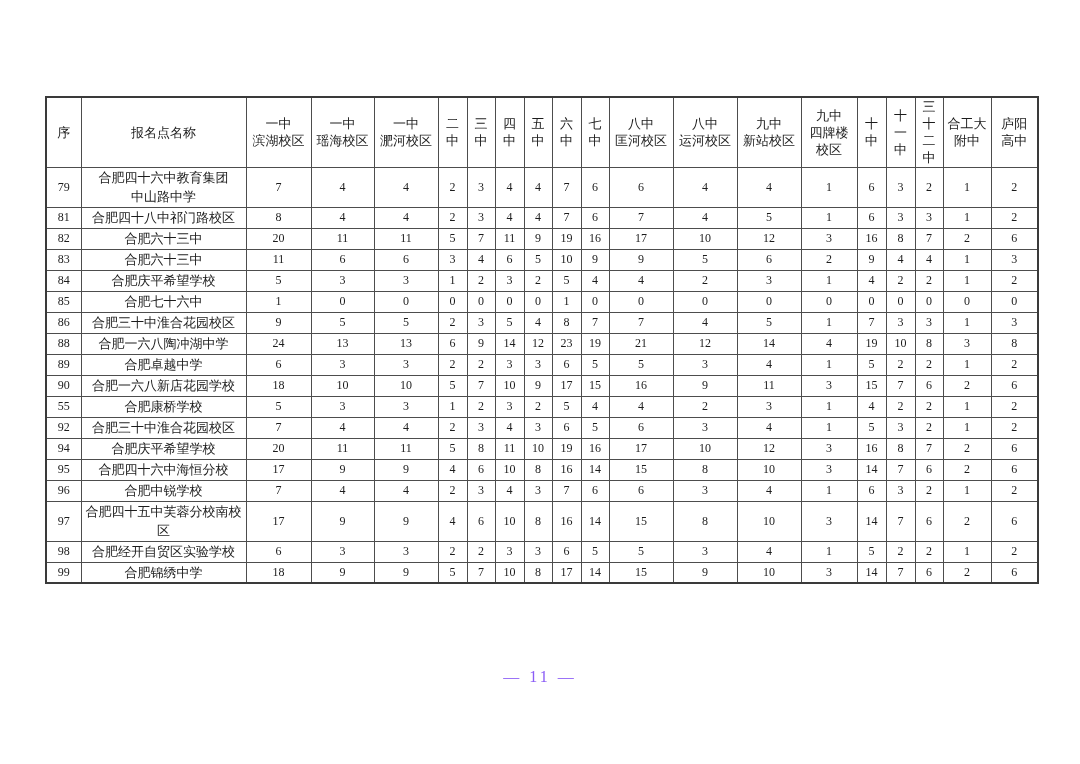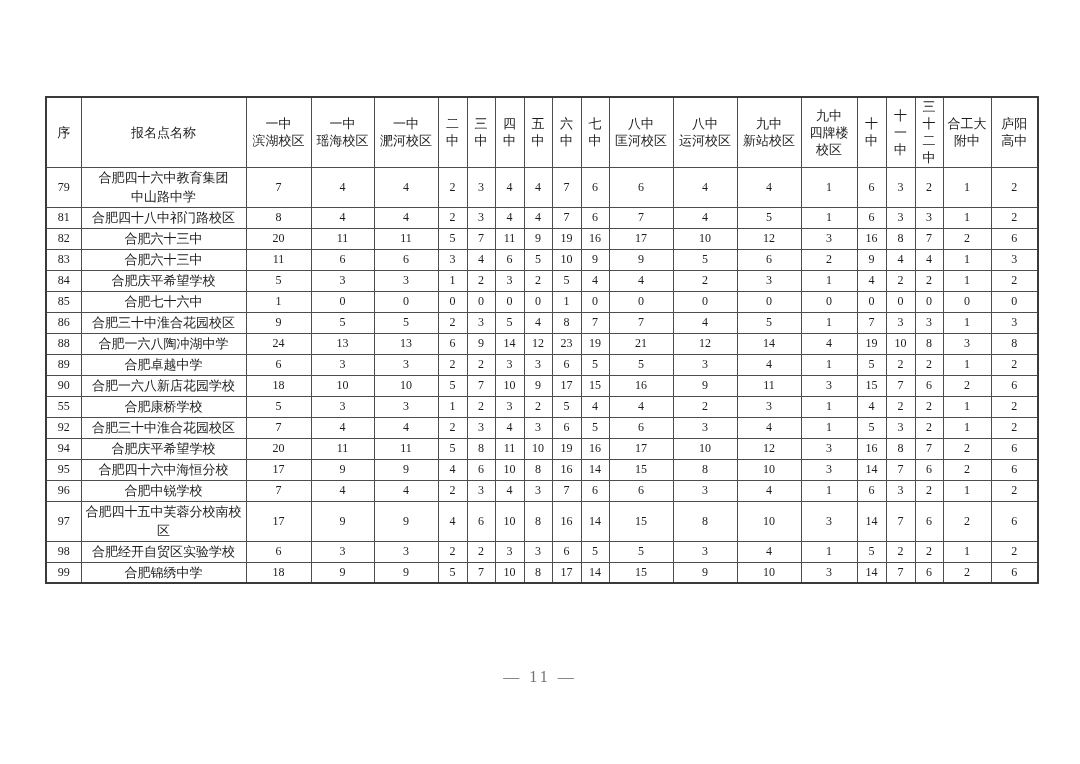--- a/index.html
+++ b/index.html
@@ -57,21 +57,21 @@
     font-size: 12px;
   }
   .page-number {
     position: absolute;
     left: 0;
     width: 1080px;
     top: 668px;
     text-align: center;
     font-size: 16px;
     letter-spacing: 3px;
-    color: #737373;
+    color: #8b5cf6;
   }
 </style>
 </head>
 <body>
 
 <div class="sheet">
 
   <table class="report">
     <colgroup id="colgroup">
         <col style="width: 35px;">

